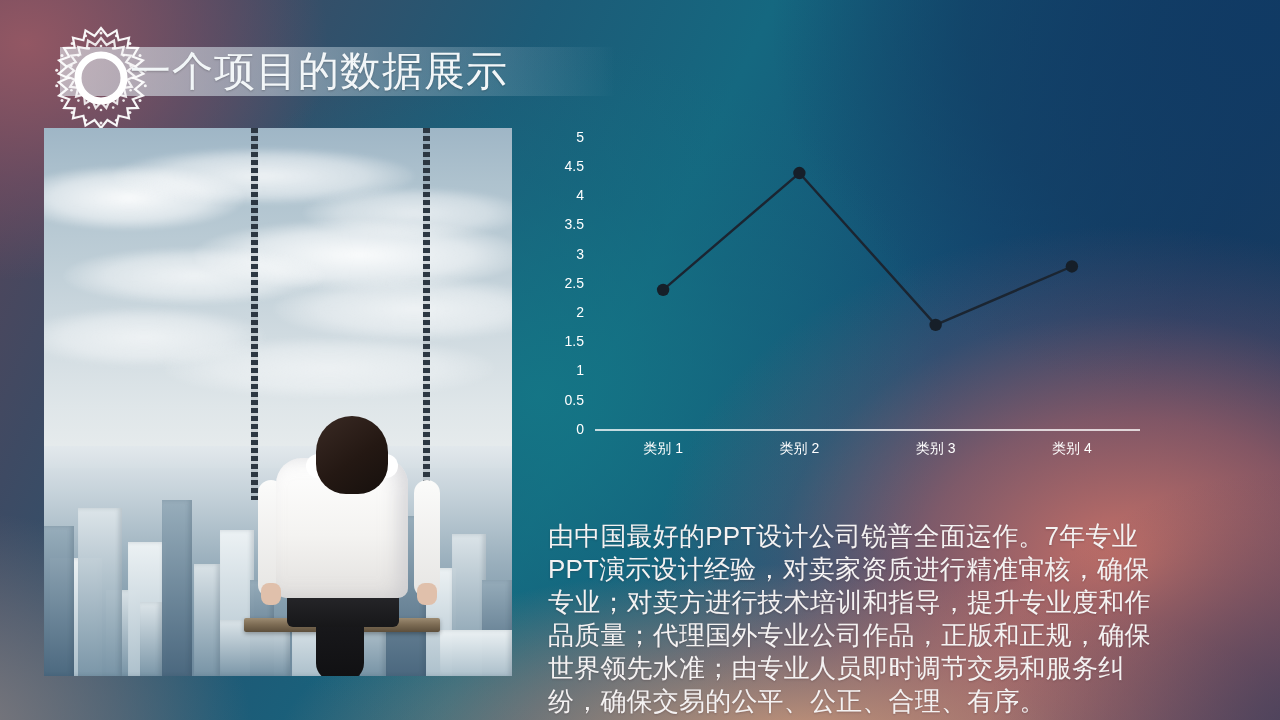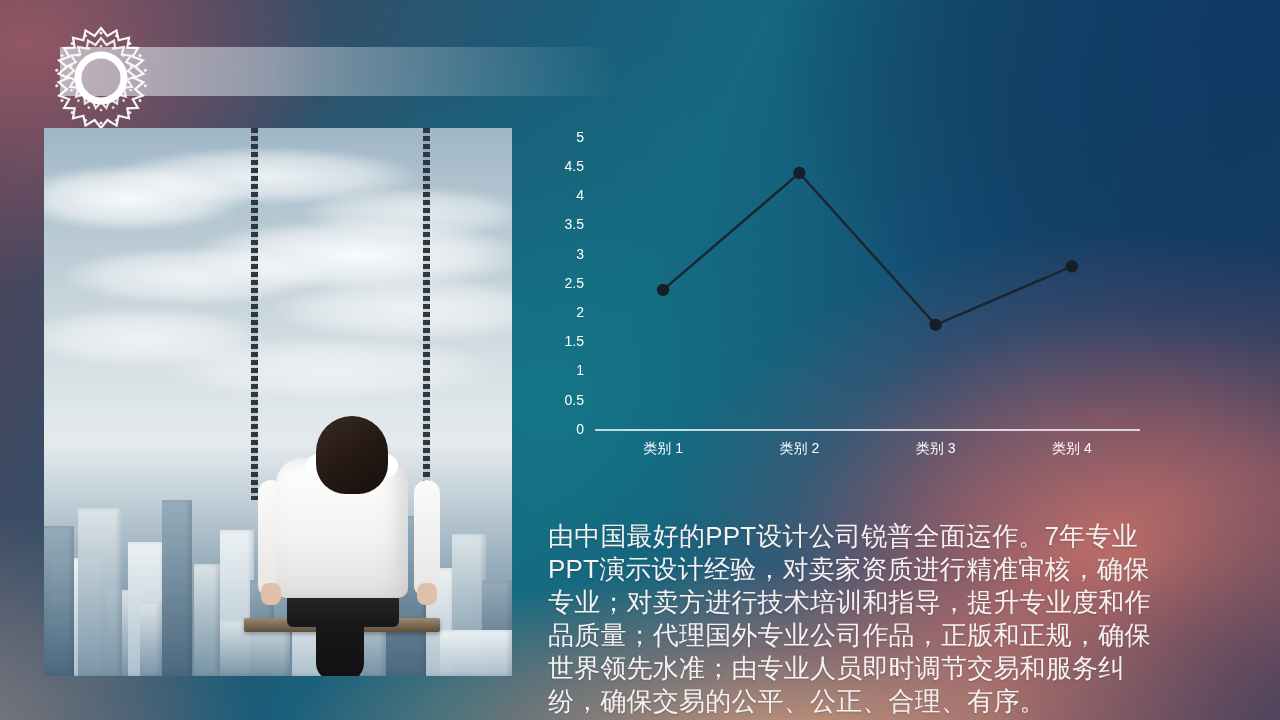--- a/index.html
+++ b/index.html
@@ -331,20 +331,21 @@
             <circle cx="-29.6" cy="-12.2" r="1.3"></circle>
           <circle cx="-22.6" cy="-22.6" r="1.3"></circle>
             <circle cx="-12.2" cy="-29.6" r="1.3"></circle>
         </g>
 
         <circle cx="0" cy="0" r="23" fill="none" stroke="#ffffff" stroke-width="7"></circle>
       </g>
     </svg>
   </div>
 
+  <div class="title-text">一个项目的数据展示</div>
 
   <div class="photo">
     <div class="ph-sky"></div>
     <div class="ph-cloud ph-c1"></div>
     <div class="ph-cloud ph-c2"></div>
     <div class="ph-cloud ph-c8"></div>
     <div class="ph-cloud ph-c3"></div>
     <div class="ph-cloud ph-c4"></div>
     <div class="ph-cloud ph-c5"></div>
     <div class="ph-cloud ph-c6"></div>

